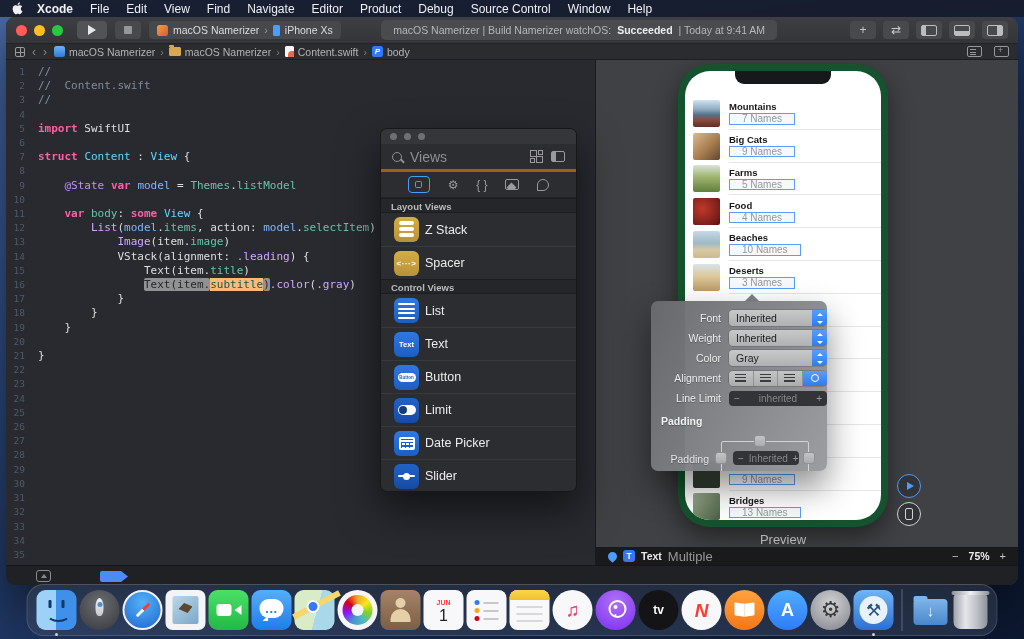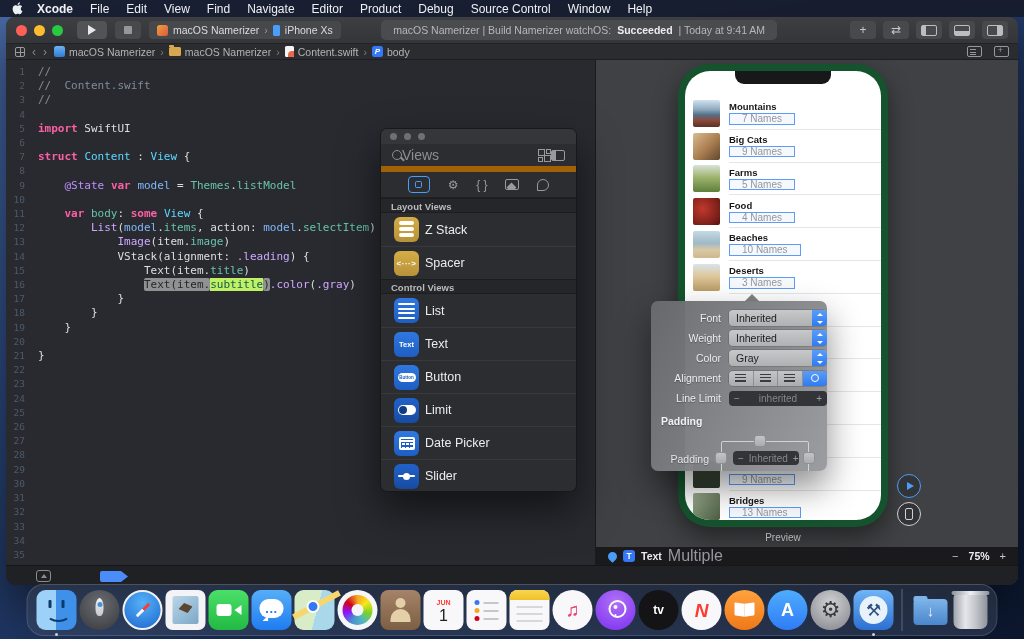--- a/index.html
+++ b/index.html
@@ -67,21 +67,21 @@
 
   
   .main{position:relative;height:505px;display:flex}
   .editor{width:589px;background:#282a30;position:relative;overflow:hidden}
   .code{position:absolute;top:5px;left:0;right:0;font-family:"DejaVu Sans Mono",monospace;font-size:11px;line-height:14.2px;white-space:pre}
   .line{display:flex}
   .ln{width:32px;text-align:right;color:#4e5a68;padding-right:13px;flex:none;font-size:9.5px;line-height:14.2px}
   .tk-pl{color:#dfdfe0}.tk-cmt{color:#7f8c98}.tk-kw{color:#fc5fa3;font-weight:bold}
   .tk-typ{color:#5dd8ff}.tk-lav{color:#d0a8ff}.tk-mem{color:#67c2ab}.tk-vbl{color:#81b8f8}.tk-attr{color:#bf8fff}
   .tk-hpl{background:#8f9193;color:#26282a;border-radius:2px}
-  .tk-hmem{background:#bef264;color:#17564c}
+  .tk-hmem{background:#fdba74;color:#17564c}
   .vdiv{width:1px;background:#1a1b1d}
   .preview{flex:1;background:#404144;position:relative;overflow:hidden}
 
   
   .phone{position:absolute;left:82px;top:4px;width:210px;height:463px;background:#14532d;border-radius:32px;box-shadow:0 10px 24px rgba(0,0,0,.45)}
   .screen{position:absolute;left:7px;top:7px;right:7px;bottom:7px;background:#fff;border-radius:25px;overflow:hidden}
   .notch{position:absolute;top:-1px;left:50%;transform:translateX(-50%);width:96px;height:14px;background:#17181a;border-radius:0 0 9px 9px;z-index:3}
   .plist{position:absolute;top:26px;left:0;right:0}
   .prow{height:32.8px;position:relative;display:flex;align-items:center;padding-left:8px}
   .prow::after{content:"";position:absolute;left:44px;right:0;bottom:0;height:1px;background:#e6e6e8}
@@ -90,45 +90,45 @@
   .ptitle{font-size:9.5px;font-weight:bold;color:#17171a;line-height:10px;min-height:10px}
   .psub{font-size:10px;color:#96969b;border:1px solid #5b9cf6;background:rgba(91,156,246,.06);padding:0 12px;align-self:flex-start;line-height:9.5px}
   .t-mountains{background:linear-gradient(180deg,#cfe3f2 0%,#8fa9bd 35%,#54718a 55%,#8c4a3a 75%,#5c2f26 100%)}
   .t-bigcats{background:linear-gradient(135deg,#d8bb90,#a87c4e 55%,#5f4730)}
   .t-farms{background:linear-gradient(180deg,#d9e2d8 0%,#9fb46e 45%,#5f7f3a 100%)}
   .t-food{background:radial-gradient(circle at 35% 40%,#c0392b,#7a1f1a 70%,#4f1210)}
   .t-beaches{background:linear-gradient(180deg,#c5d9e4 0%,#9fb9c6 45%,#d9c9a5 70%,#cdb88f 100%)}
   .t-deserts{background:linear-gradient(180deg,#d8e3ea 0%,#ddc89b 45%,#b99b66 100%)}
   .t-dark{background:linear-gradient(180deg,#45503f,#2e3a2e)}
   .t-bridges{background:linear-gradient(135deg,#9fae92,#6a7d5f 60%,#4c5c45)}
-  .pcaption{position:absolute;top:472px;left:82px;width:210px;text-align:center;font-size:10px;color:#b4b4b6}
+  .pcaption{position:absolute;top:472px;left:82px;width:210px;text-align:center;font-size:13px;color:#b4b4b6}
   .cbtn{position:absolute;left:301px;width:24px;height:24px;border-radius:50%;background:#333437;display:flex;align-items:center;justify-content:center}
   .cbtn.play{top:414px;border:1.6px solid #4a9df8}
   .cbtn.play i{width:0;height:0;border-top:4px solid transparent;border-bottom:4px solid transparent;border-left:7px solid #4a9df8;margin-left:2px}
   .cbtn.device{top:442px;border:1.6px solid #d2d2d5}
   .cbtn.device i{width:8px;height:12px;border:1.4px solid #d2d2d5;border-radius:2px}
   .pstatus{position:absolute;left:0;right:0;bottom:0;height:18px;background:#1a1a1d;display:flex;align-items:center;padding:0 12px;gap:6px}
   .pin{width:9px;height:9px;background:#4a9df8;border-radius:50% 50% 50% 0;transform:rotate(-45deg)}
   .tbadge{width:12px;height:12px;background:#3478f6;border-radius:3px;color:#fff;font-size:8.5px;font-weight:bold;display:flex;align-items:center;justify-content:center}
   .seltype{color:#ececee;font-size:10.5px;font-weight:bold}
-  .selstate{color:#98989c;font-size:16px}
+  .selstate{color:#98989c;font-size:13px}
   .zoomctl{margin-left:auto;display:flex;align-items:center;gap:10px;color:#c6c7c9;font-size:11px}
   .zoomctl .zv{color:#ececee;font-weight:bold;font-size:10.5px}
 
   
   .bottomstrip{height:20px;background:#202124;border-top:1px solid #151619;position:relative}
   .bp-square{position:absolute;left:30px;top:4px;width:15px;height:12px;border:1.2px solid #8a8b8d;border-radius:3px}
   .bp-square::before{content:"";position:absolute;left:4px;top:3px;border-left:3px solid transparent;border-right:3px solid transparent;border-bottom:4px solid #8a8b8d}
   .bp-tag{position:absolute;left:94px;top:5px;width:28px;height:11px;background:#4a8df8;border-radius:2px;clip-path:polygon(0 0,75% 0,100% 50%,75% 100%,0 100%)}
 
   
   .library{position:absolute;left:380px;top:128px;width:197px;height:364px;background:#2c2d30;border:1px solid #18181a;border-radius:7px;box-shadow:0 18px 40px rgba(0,0,0,.55);z-index:30;overflow:hidden;display:flex;flex-direction:column}
   .lib-title{height:15px;background:#353639;display:flex;align-items:center;gap:7px;padding:0 9px;flex:none}
   .lib-title i{width:7px;height:7px;border-radius:50%;background:#707074}
-  .lib-search{height:28px;display:flex;align-items:center;padding:0 11px;border-bottom:6px solid #a16207;flex:none}
+  .lib-search{height:28px;display:flex;align-items:center;padding:0 11px;gap:8px;border-bottom:3px solid #a16207;flex:none}
   .lmag{width:10px;height:10px;border:1.6px solid #8e8e93;border-radius:50%;position:relative;flex:none}
   .lmag::after{content:"";position:absolute;width:5px;height:1.6px;background:#8e8e93;transform:rotate(45deg);right:-4px;bottom:-1px}
   .lib-ph{color:#8e8e93;font-size:14px;flex:1}
   .gridico{width:13px;height:13px;position:relative;flex:none}
   .gridico::before,.gridico::after{content:"";position:absolute;width:5px;height:5px;border:1.2px solid #9a9a9e}
   .gridico::before{left:0;top:0;box-shadow:8px 0 0 -1.2px transparent}
   .gridico::after{right:0;bottom:0}
   .gridico i{position:absolute;right:0;top:0;width:5px;height:5px;border:1.2px solid #9a9a9e}
   .gridico b{position:absolute;left:0;bottom:0;width:5px;height:5px;border:1.2px solid #9a9a9e}
   .panelico{width:14px;height:11px;border:1.2px solid #9a9a9e;border-radius:2px;position:relative;flex:none}

